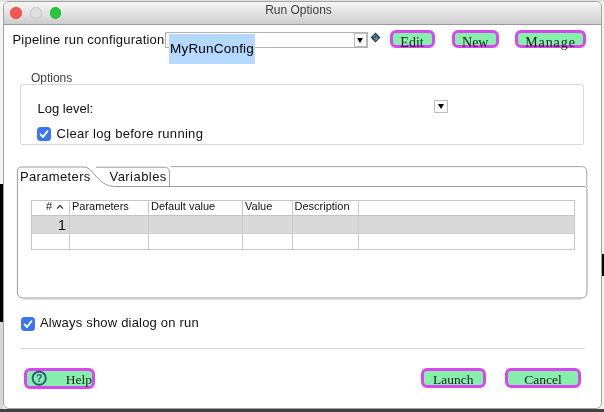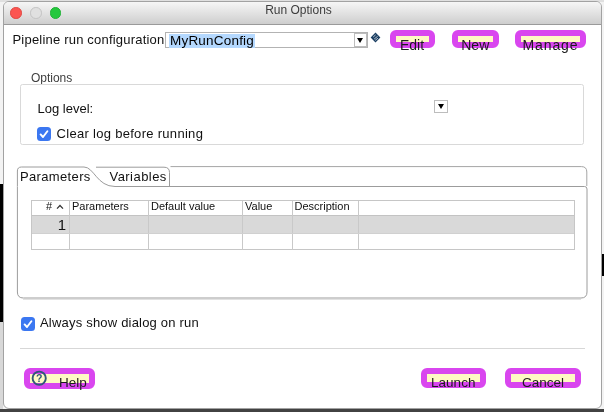--- a/index.html
+++ b/index.html
@@ -1,17 +1,17 @@
 <!DOCTYPE html>
 <html><head><meta charset="utf-8"><style>
   html,body{margin:0;padding:0;}
   #canvas{position:relative;width:604px;height:412px;background:#f3f3f3;font-family:"Liberation Sans",sans-serif;overflow:hidden;}
   .abs{position:absolute;}
-  .btn{position:absolute;box-sizing:border-box;background:#fef9c3;border:6px solid #d946ef;border-radius:6px;
-       font-size:13.5px;color:#1c1c1c;text-align:center;}
+  .btn{position:absolute;box-sizing:border-box;background:#86efac;border:3px solid #d946ef;border-radius:6px;
+       font-size:13.5px;color:#1c1c1c;text-align:center;font-family:Liberation Serif, serif;}
   .cb{position:absolute;width:14px;height:14px;border-radius:3.5px;background:#3b77f1;}
   .lbl{position:absolute;font-size:13px;color:#111;white-space:nowrap;}
   .combo{position:absolute;box-sizing:border-box;background:#fff;border:1px solid #b3b3b3;}
   .dd{position:absolute;box-sizing:border-box;background:#fff;border:1px solid #bdbdbd;}
   .tri{position:absolute;width:0;height:0;border-left:3.5px solid transparent;border-right:3.5px solid transparent;border-top:5px solid #000;}
 </style></head>
 <body>
 <div id="canvas">
 
   <div class="abs" style="left:0;top:0;width:604px;height:2px;background:#e0e0e0;"></div>
@@ -23,21 +23,21 @@
   <div class="abs" style="left:3px;top:1px;width:599px;height:408px;box-sizing:border-box;background:#fff;border:1px solid #a2a2a2;border-radius:6px;"></div>
 
   <div class="abs" style="left:4px;top:2px;width:597px;height:22px;background:linear-gradient(#f6f6f6,#cecece);border-bottom:1px solid #9a9a9a;border-radius:5px 5px 0 0;"></div>
   <div class="abs" style="left:10.2px;top:7.2px;width:11.5px;height:11.5px;box-sizing:border-box;border-radius:50%;background:#fc5551;border:1px solid #e0443e;"></div>
   <div class="abs" style="left:30.2px;top:7.2px;width:11.5px;height:11.5px;box-sizing:border-box;border-radius:50%;background:#e0e0e0;border:1px solid #c3c3c3;"></div>
   <div class="abs" style="left:49.8px;top:7.2px;width:11.5px;height:11.5px;box-sizing:border-box;border-radius:50%;background:#24c83d;border:1px solid #1fb135;"></div>
   <div class="abs" style="left:4px;top:3px;width:589px;text-align:center;font-size:12px;color:#3d3d3d;">Run Options</div>
 
   <div class="lbl" style="left:12.5px;top:32px;letter-spacing:0.2px;">Pipeline run configuration</div>
   <div class="combo" style="left:165px;top:32px;width:203px;height:15.5px;">
-    <span style="position:absolute;left:3px;top:0.5px;background:#b4d8fe;font-size:13.5px;color:#000;line-height:14px;padding:0 1px;letter-spacing:0.2px;">MyRunConfig</span>
+    <span style="position:absolute;left:3px;top:0.5px;background:#b4d8fe;font-size:13.5px;color:#000;line-height:14px;padding:8px 1px;letter-spacing:0.2px;">MyRunConfig</span>
   </div>
   <div class="dd" style="left:353.8px;top:33.2px;width:13.4px;height:13.4px;"></div>
   <div class="tri" style="left:357px;top:37.5px;"></div>
   <svg class="abs" style="left:368.5px;top:31px;" width="13" height="13" viewBox="0 0 13 13">
     <rect x="3.05" y="3.05" width="6.9" height="6.9" fill="#1b3f63" transform="rotate(45 6.5 6.5)"></rect>
     <path d="M4.2 6.0 L6.6 3.9 M5.2 8.0 L8.6 5.3 M6.2 9.3 L8.9 7.2" stroke="#fff" stroke-width="0.7" fill="none"></path>
   </svg>
   <div class="btn" style="left:389.5px;top:29.5px;width:45px;height:18.5px;line-height:19px;font-size:14px;">Edit</div>
   <div class="btn" style="left:451.5px;top:29.5px;width:47.5px;height:18.5px;line-height:19px;font-size:14px;">New</div>
   <div class="btn" style="left:515px;top:29.5px;width:71px;height:18.5px;line-height:19px;font-size:14px;letter-spacing:0.9px;">Manage</div>
@@ -86,19 +86,19 @@
   <div class="lbl" style="left:52.5px;top:216.3px;width:13.5px;text-align:right;font-size:15px;">1</div>
 
   <div class="cb" style="left:20.5px;top:316.5px;">
     <svg width="14" height="14" viewBox="0 0 14 14">
         <path d="M3.6 7.4 L6 10 L10.4 4.2" stroke="#fff" stroke-width="1.9" fill="none" stroke-linecap="round" stroke-linejoin="round"></path>
       </svg>
   </div>
   <div class="lbl" style="left:40px;top:314.5px;letter-spacing:0.2px;">Always show dialog on run</div>
   <div class="abs" style="left:20px;top:348px;width:564.5px;height:1px;background:#d7d7d7;"></div>
 
-  <div class="btn" style="left:24px;top:368px;width:71px;height:21px;line-height:17px;padding-left:29px;text-align:left;">Help</div>
+  <div class="btn" style="left:24px;top:368px;width:71px;height:21px;line-height:17px;padding-left:29px;text-align:right;">Help</div>
   <svg class="abs" style="left:31px;top:370px;" width="17" height="17" viewBox="0 0 17 17">
     <circle cx="8.2" cy="8.2" r="6.6" fill="none" stroke="#2e5878" stroke-width="1.9"></circle>
     <text x="8.2" y="11.8" font-size="10.5" font-weight="bold" fill="#2e5878" text-anchor="middle" font-family="Liberation Sans">?</text>
   </svg>
   <div class="btn" style="left:421px;top:367.7px;width:64.5px;height:20.5px;line-height:17px;">Launch</div>
   <div class="btn" style="left:504.8px;top:367.7px;width:76.4px;height:20.5px;line-height:17px;">Cancel</div>
 </div>
 </body></html>

